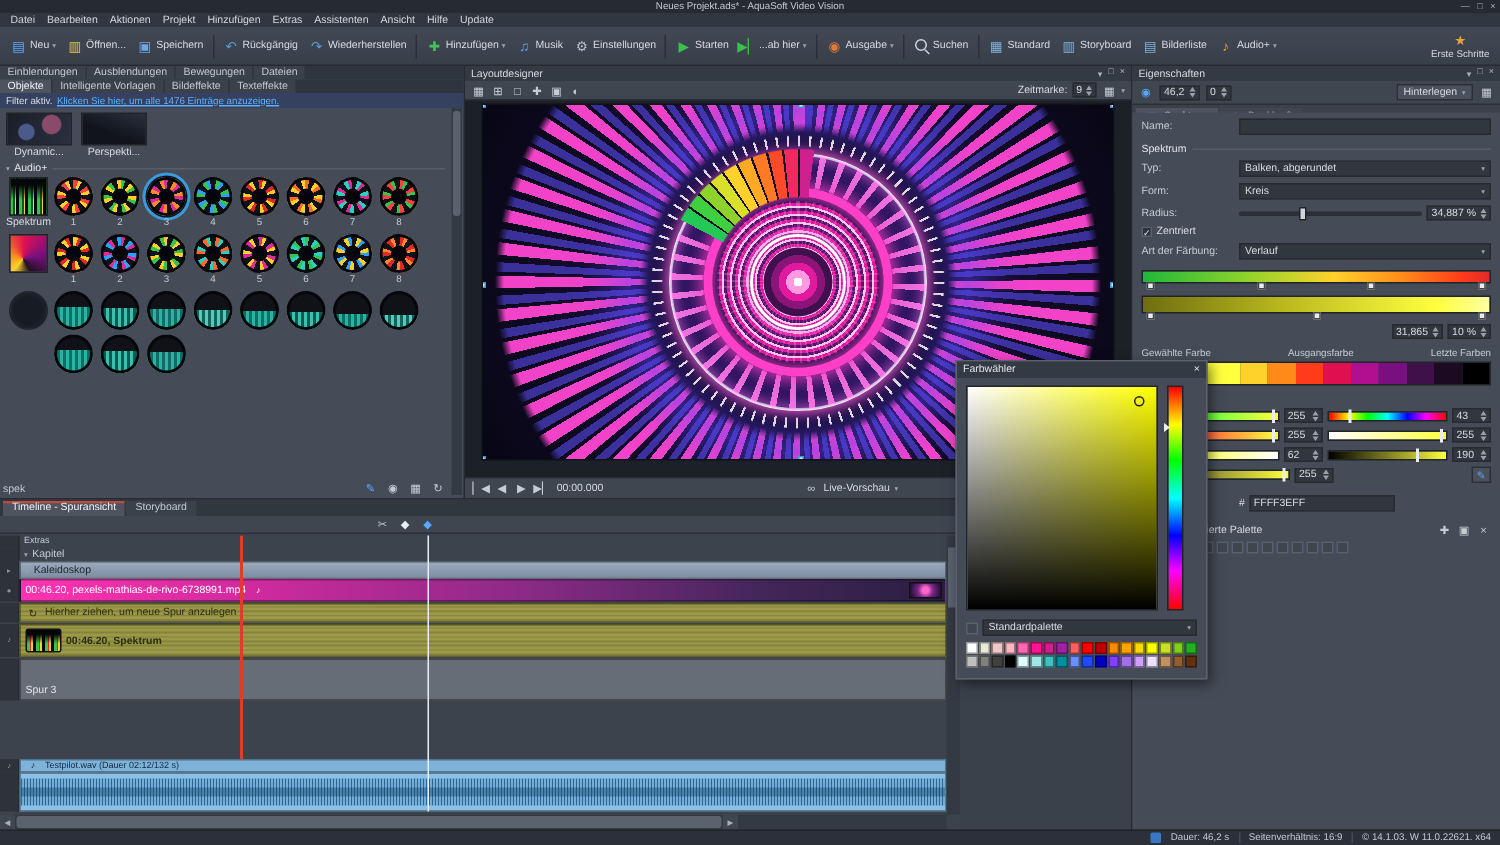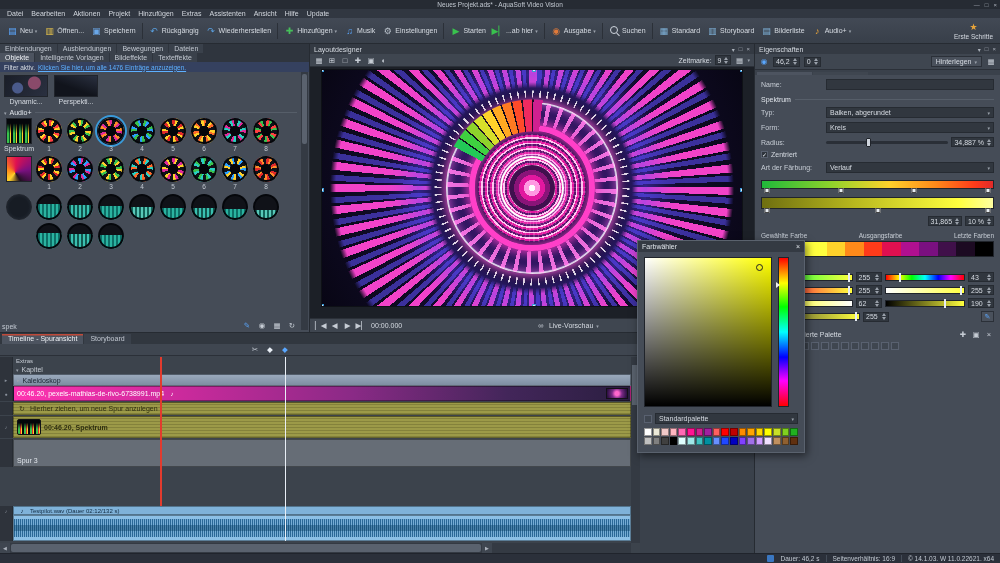--- a/index.html
+++ b/index.html
@@ -682,20 +682,25 @@
         <div class="spin fspin">
             <span>255</span>
             <span class="arr">
               <i class="u"></i>
               <i class="d"></i>
             </span>
           </div>
         <div style="flex:1"></div>
         <span class="pencilbtn">✎</span>
       </div>
+      <div class="prow" style="margin-top:8px">
+        <span class="plabel">HTML-Code:</span>
+        <span>#</span>
+        <input class="txt-in" style="flex: 0 0 64px;" value="FFFF3EFF">
+      </div>
       <div class="prow" style="margin-top:7px">
         <span>Benutzerdefinierte Palette</span>
         <div class="cpal-icons">
           <span class="mini-ico">✚</span>
           <span class="mini-ico">▣</span>
           <span class="mini-ico">×</span>
         </div>
       </div>
       <div class="slots">
           <div class="slot sel"></div>

